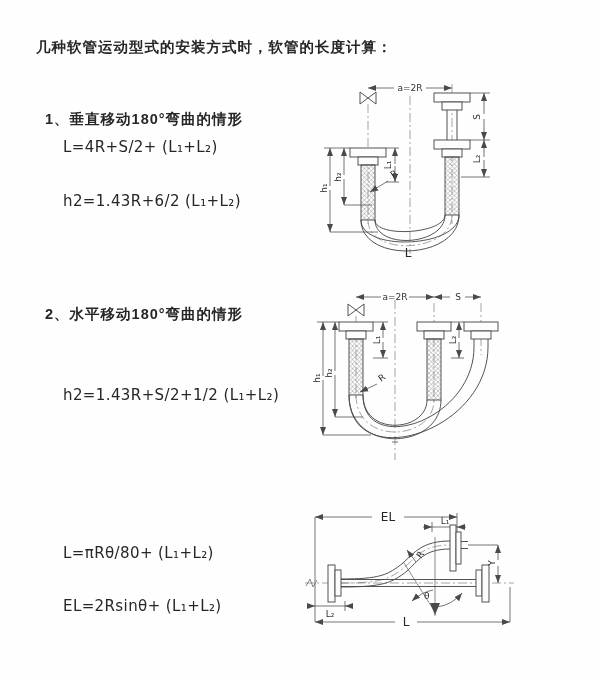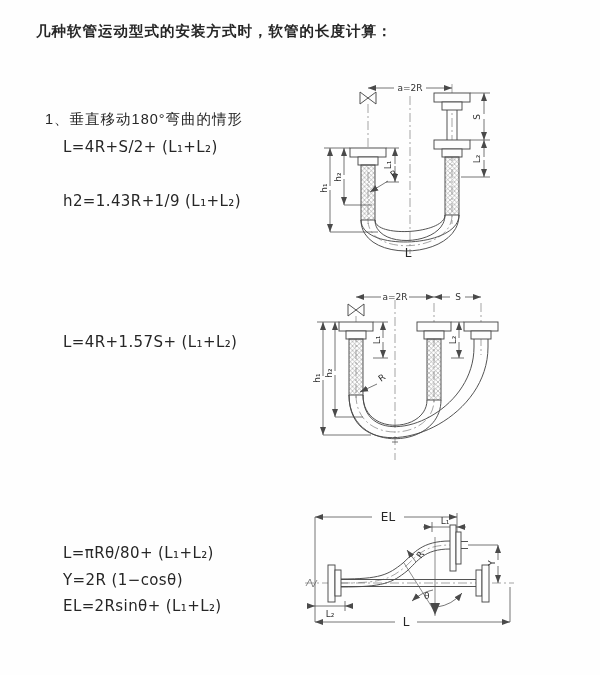--- a/index.html
+++ b/index.html
@@ -1,19 +1,19 @@
 <!DOCTYPE html>
 <html><head>
 <meta charset="utf-8">
 <style>
   html,body{margin:0;padding:0;background:#ffffff;}
   .page{position:relative;width:600px;height:675px;background:#fefefefb;overflow:hidden;
         font-family:"Liberation Sans",sans-serif;color:#262626;}
-  .title{position:absolute;font-size:14.5px;font-weight:600;letter-spacing:1px;}
-  .sec-heading{position:absolute;font-size:14.5px;font-weight:400;letter-spacing:1px;white-space:nowrap;text-align:center;}
+  .title{position:absolute;font-size:14.5px;font-weight:600;letter-spacing:1px;margin-top:16px;}
+  .sec-heading{position:absolute;font-size:14.5px;font-weight:700;letter-spacing:1px;white-space:nowrap;text-align:center;}
   .formula{position:absolute;font-size:15px;font-family:"DejaVu Sans",sans-serif;
            letter-spacing:0.4px;white-space:nowrap;text-align:right;}
   svg.diag{position:absolute;overflow:visible;}
   .ln{stroke:#4a4a4a;stroke-width:0.95;fill:none;}
   .thin{stroke:#5a5a5a;stroke-width:0.7;fill:none;}
   .dim{stroke:#4a4a4a;stroke-width:0.75;fill:none;}
   .cl{stroke:#6a6a6a;stroke-width:0.6;fill:none;stroke-dasharray:9 3 2 3;}
   .fl{fill:#fdfdfd;stroke:#4a4a4a;stroke-width:0.95;}
   .hose{stroke:#4a4a4a;stroke-width:0.95;}
   text.dlab{font-size:9px;fill:#303030;font-family:"DejaVu Sans",sans-serif;}
@@ -32,26 +32,26 @@
       <pattern id="hx" width="4.5" height="4.5" patternUnits="userSpaceOnUse">
         <path d="M0,4.5 L4.5,0 M0,0 L4.5,4.5" stroke="#969696" stroke-width="0.55"></path>
       </pattern>
     </defs>
   </svg>
 
   <div class="title" style="left:36px;top:22px">几种软管运动型式的安装方式时，软管的长度计算：</div>
 
   <div class="sec-heading" style="left:45px;top:110px">1、垂直移动180°弯曲的情形</div>
   <div class="formula" style="left:63px;top:138px">L=4R+S/2+ (L₁+L₂)</div>
-  <div class="formula" style="left:63px;top:192px">h2=1.43R+1/9 (L₁+L₂)</div>
-
-  <div class="formula" style="left:63px;top:333px">L=4R+1.57S+ (L₁+L₂)</div>
+  <div class="formula" style="left:63px;top:192px">h2=1.43R+6/2 (L₁+L₂)</div>
+
+  <div class="sec-heading" style="left:45px;top:305px">2、水平移动180°弯曲的情形</div>
+  <div class="formula" style="left:63px;top:386px">h2=1.43R+S/2+1/2 (L₁+L₂)</div>
 
   <div class="formula" style="left:63px;top:544px">L=πRθ/80+ (L₁+L₂)</div>
-  <div class="formula" style="left:63px;top:571px">Y=2R (1−cosθ)</div>
   <div class="formula" style="left:63px;top:597px">EL=2Rsinθ+ (L₁+L₂)</div>
 
   <svg class="diag" style="left:306px;top:74px" width="215" height="188" viewBox="0 0 215 188">
 
     <line class="cl" x1="104" y1="22" x2="104" y2="180"></line>
     <line class="cl" x1="62" y1="30" x2="62" y2="150"></line>
     <line class="cl" x1="146" y1="10" x2="146" y2="150"></line>
 
     <g>
       <line class="dim" x1="88" y1="14" x2="62" y2="14" marker-end="url(#ah)"></line>

